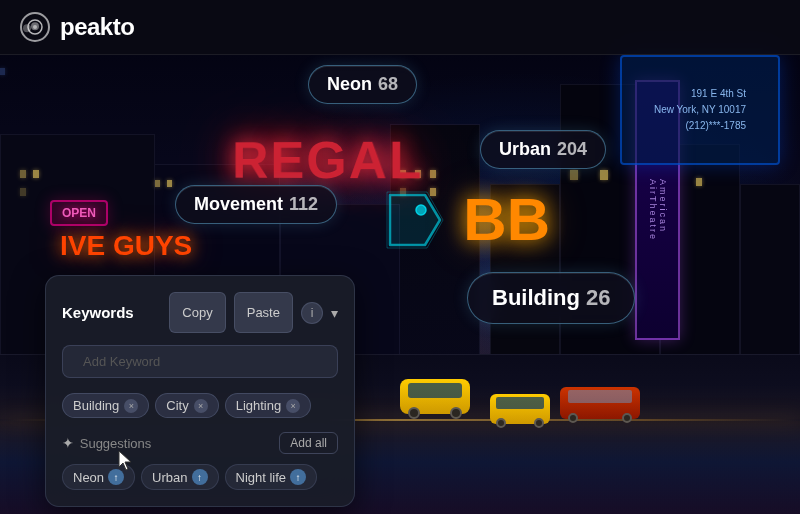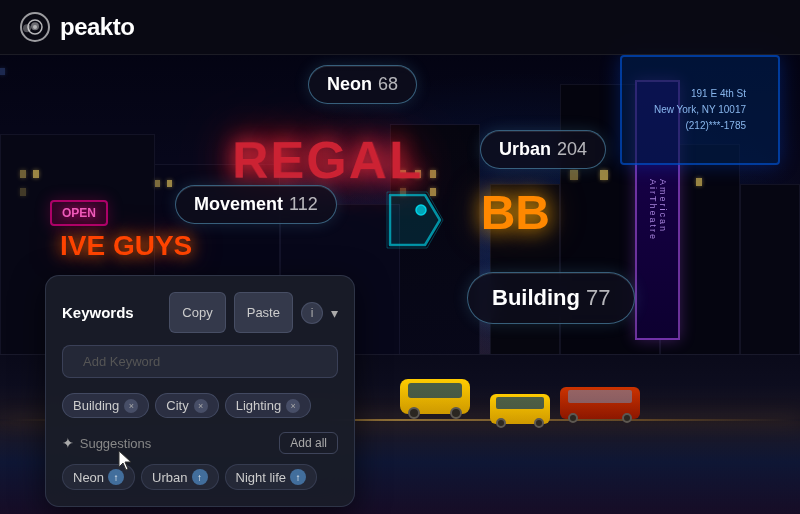--- a/index.html
+++ b/index.html
@@ -70,21 +70,21 @@
     }
 
     .sign-guys {
       position: absolute; left: 60px; top: 230px;
       font-size: 28px; font-weight: 900; color: #ff4400;
       text-shadow: 0 0 15px #ff6600, 0 0 30px rgba(255,100,0,0.5);
     }
 
     .sign-bb {
       position: absolute; right: 250px; top: 185px;
-      font-size: 48px; font-weight: 900; color: #ff8800;
+      font-size: 60px; font-weight: 900; color: #ff8800;
       text-shadow: 0 0 20px #ffaa00, 0 0 40px rgba(255,150,0,0.4);
     }
 
     
     .sign-vertical {
       position: absolute; right: 120px; top: 80px;
       width: 45px; height: 260px;
       background: linear-gradient(180deg, #1a0050 0%, #0d0030 100%);
       border: 2px solid rgba(200,100,255,0.5);
       box-shadow: 0 0 15px rgba(180,80,255,0.3);
@@ -142,21 +142,21 @@
       padding: 8px 18px;
       color: #fff;
       font-size: 18px;
       font-weight: 600;
       box-shadow: 0 0 15px rgba(80,160,200,0.2), inset 0 1px 0 rgba(255,255,255,0.1);
       z-index: 50;
       white-space: nowrap;
     }
     .bubble .count {
       color: rgba(255,255,255,0.7);
-      font-weight: 400;
+      font-weight: 700;
       margin-left: 6px;
     }
 
     
     .tag-icon {
       position: absolute;
       z-index: 51;
     }
 
     
@@ -395,21 +395,21 @@
 <div class="bubble" style="top:65px;left:308px;">
   <span>Neon</span><span class="count">68</span>
 </div>
 <div class="bubble" style="top:130px;left:480px;">
   <span>Urban</span><span class="count">204</span>
 </div>
 <div class="bubble" style="top:185px;left:175px;">
   <span>Movement</span><span class="count">112</span>
 </div>
 <div class="bubble" style="top:272px;left:467px;font-size:22px;padding:12px 24px;">
-  <span>Building</span><span class="count">77</span>
+  <span>Building</span><span class="count">26</span>
 </div>
 
 <div class="keywords-panel">
   <div class="panel-header">
     <span class="panel-title">Keywords</span>
     <button class="panel-btn">Copy</button>
     <button class="panel-btn">Paste</button>
     <div class="info-btn">i</div>
     <span class="chevron-btn">▾</span>
   </div>

